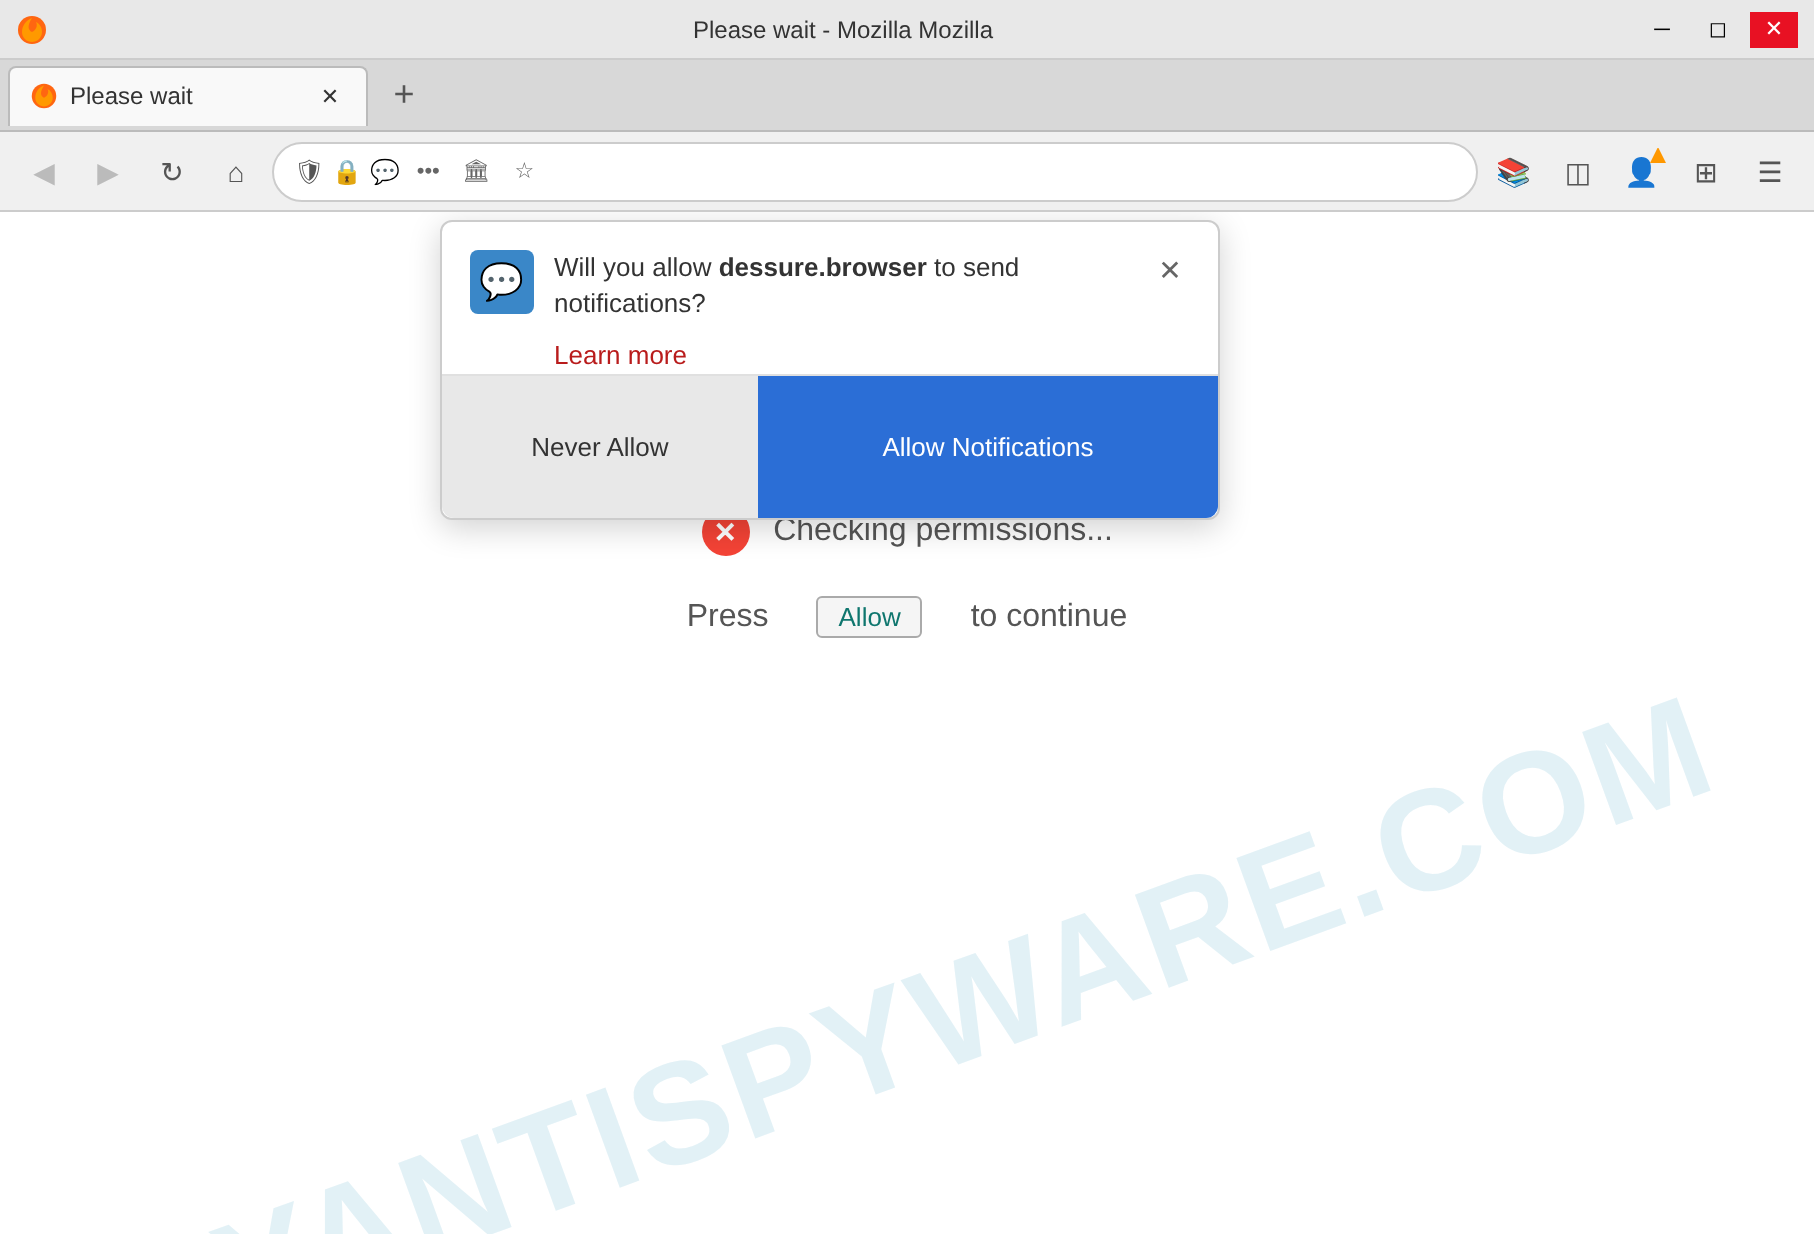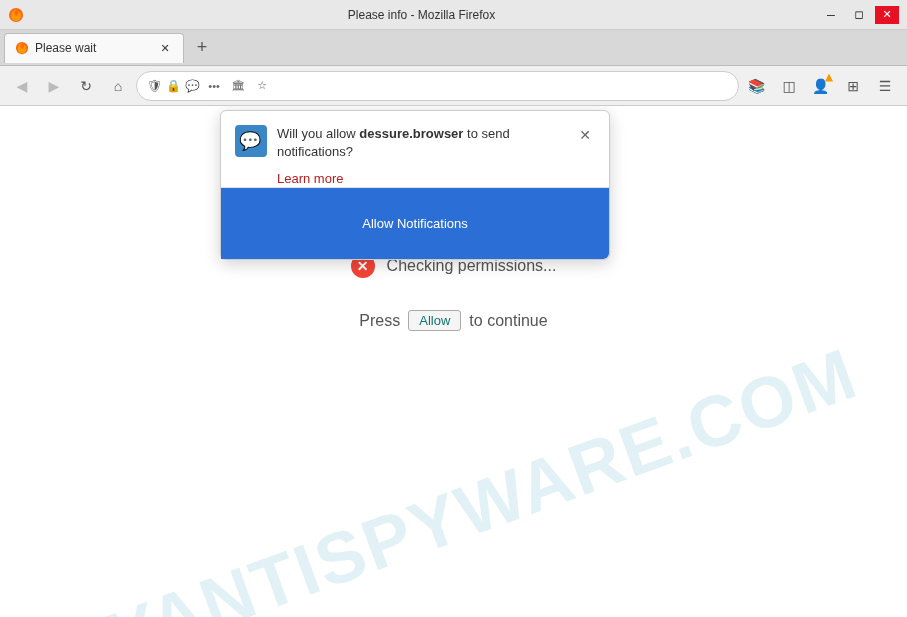--- a/index.html
+++ b/index.html
@@ -251,22 +251,22 @@
       background: #4caf50;
       color: white;
     }
     .check-icon.error {
       background: #f44336;
       color: white;
     }
     .press-line {
       display: flex;
       align-items: center;
-      gap: 8px;
-      margin-top: 24px;
+      gap: 24px;
+      margin-top: 12px;
       font-size: 16px;
       color: #555;
       text-align: center;
     }
     .allow-badge {
       border: 1px solid #aaa;
       border-radius: 3px;
       padding: 2px 10px;
       font-size: 13px;
       color: #0f766e;
@@ -365,21 +365,21 @@
     }
   </style>
 </head>
 <body>
 
 <div class="titlebar">
   <svg class="firefox-flame" viewBox="0 0 16 16">
     <circle cx="8" cy="8" r="7" fill="#ff6611"></circle>
     <path d="M8 2 C5 3 3 6 3 9 C3 12 5.5 14 8 14 C10.5 14 13 12 13 9 C13 7 12 5 10 4 C11 6 10 8 8 9 C6 8 5.5 6 8 2Z" fill="#ff9900"></path>
   </svg>
-  <span class="titlebar-title">Please info - Mozilla Firefox</span>
+  <span class="titlebar-title">Please wait - Mozilla Mozilla</span>
   <div class="titlebar-buttons">
     <button class="titlebar-btn minimize">─</button>
     <button class="titlebar-btn restore">◻</button>
     <button class="titlebar-btn close">✕</button>
   </div>
 </div>
 
 <div class="tabbar">
   <div class="tab">
     <div class="tab-favicon">
@@ -430,20 +430,21 @@
       <div class="popup-chat-icon">
         <span>💬</span>
       </div>
       <div class="popup-text">
         <span>Will you allow </span><strong>dessure.browser</strong><span> to send notifications?</span>
       </div>
       <span class="popup-close">✕</span>
     </div>
     <a class="popup-learn-more">Learn more</a>
     <div class="popup-buttons">
+      <button class="popup-btn-never">Never Allow</button>
       <button class="popup-btn-allow">Allow Notifications</button>
     </div>
   </div>
 
   <div class="page-content" id="page-items">
   <div class="check-item">
         <div class="check-icon success">✓</div>
         <span>Analyzing browser info...</span>
       </div>
       <div class="check-item">

